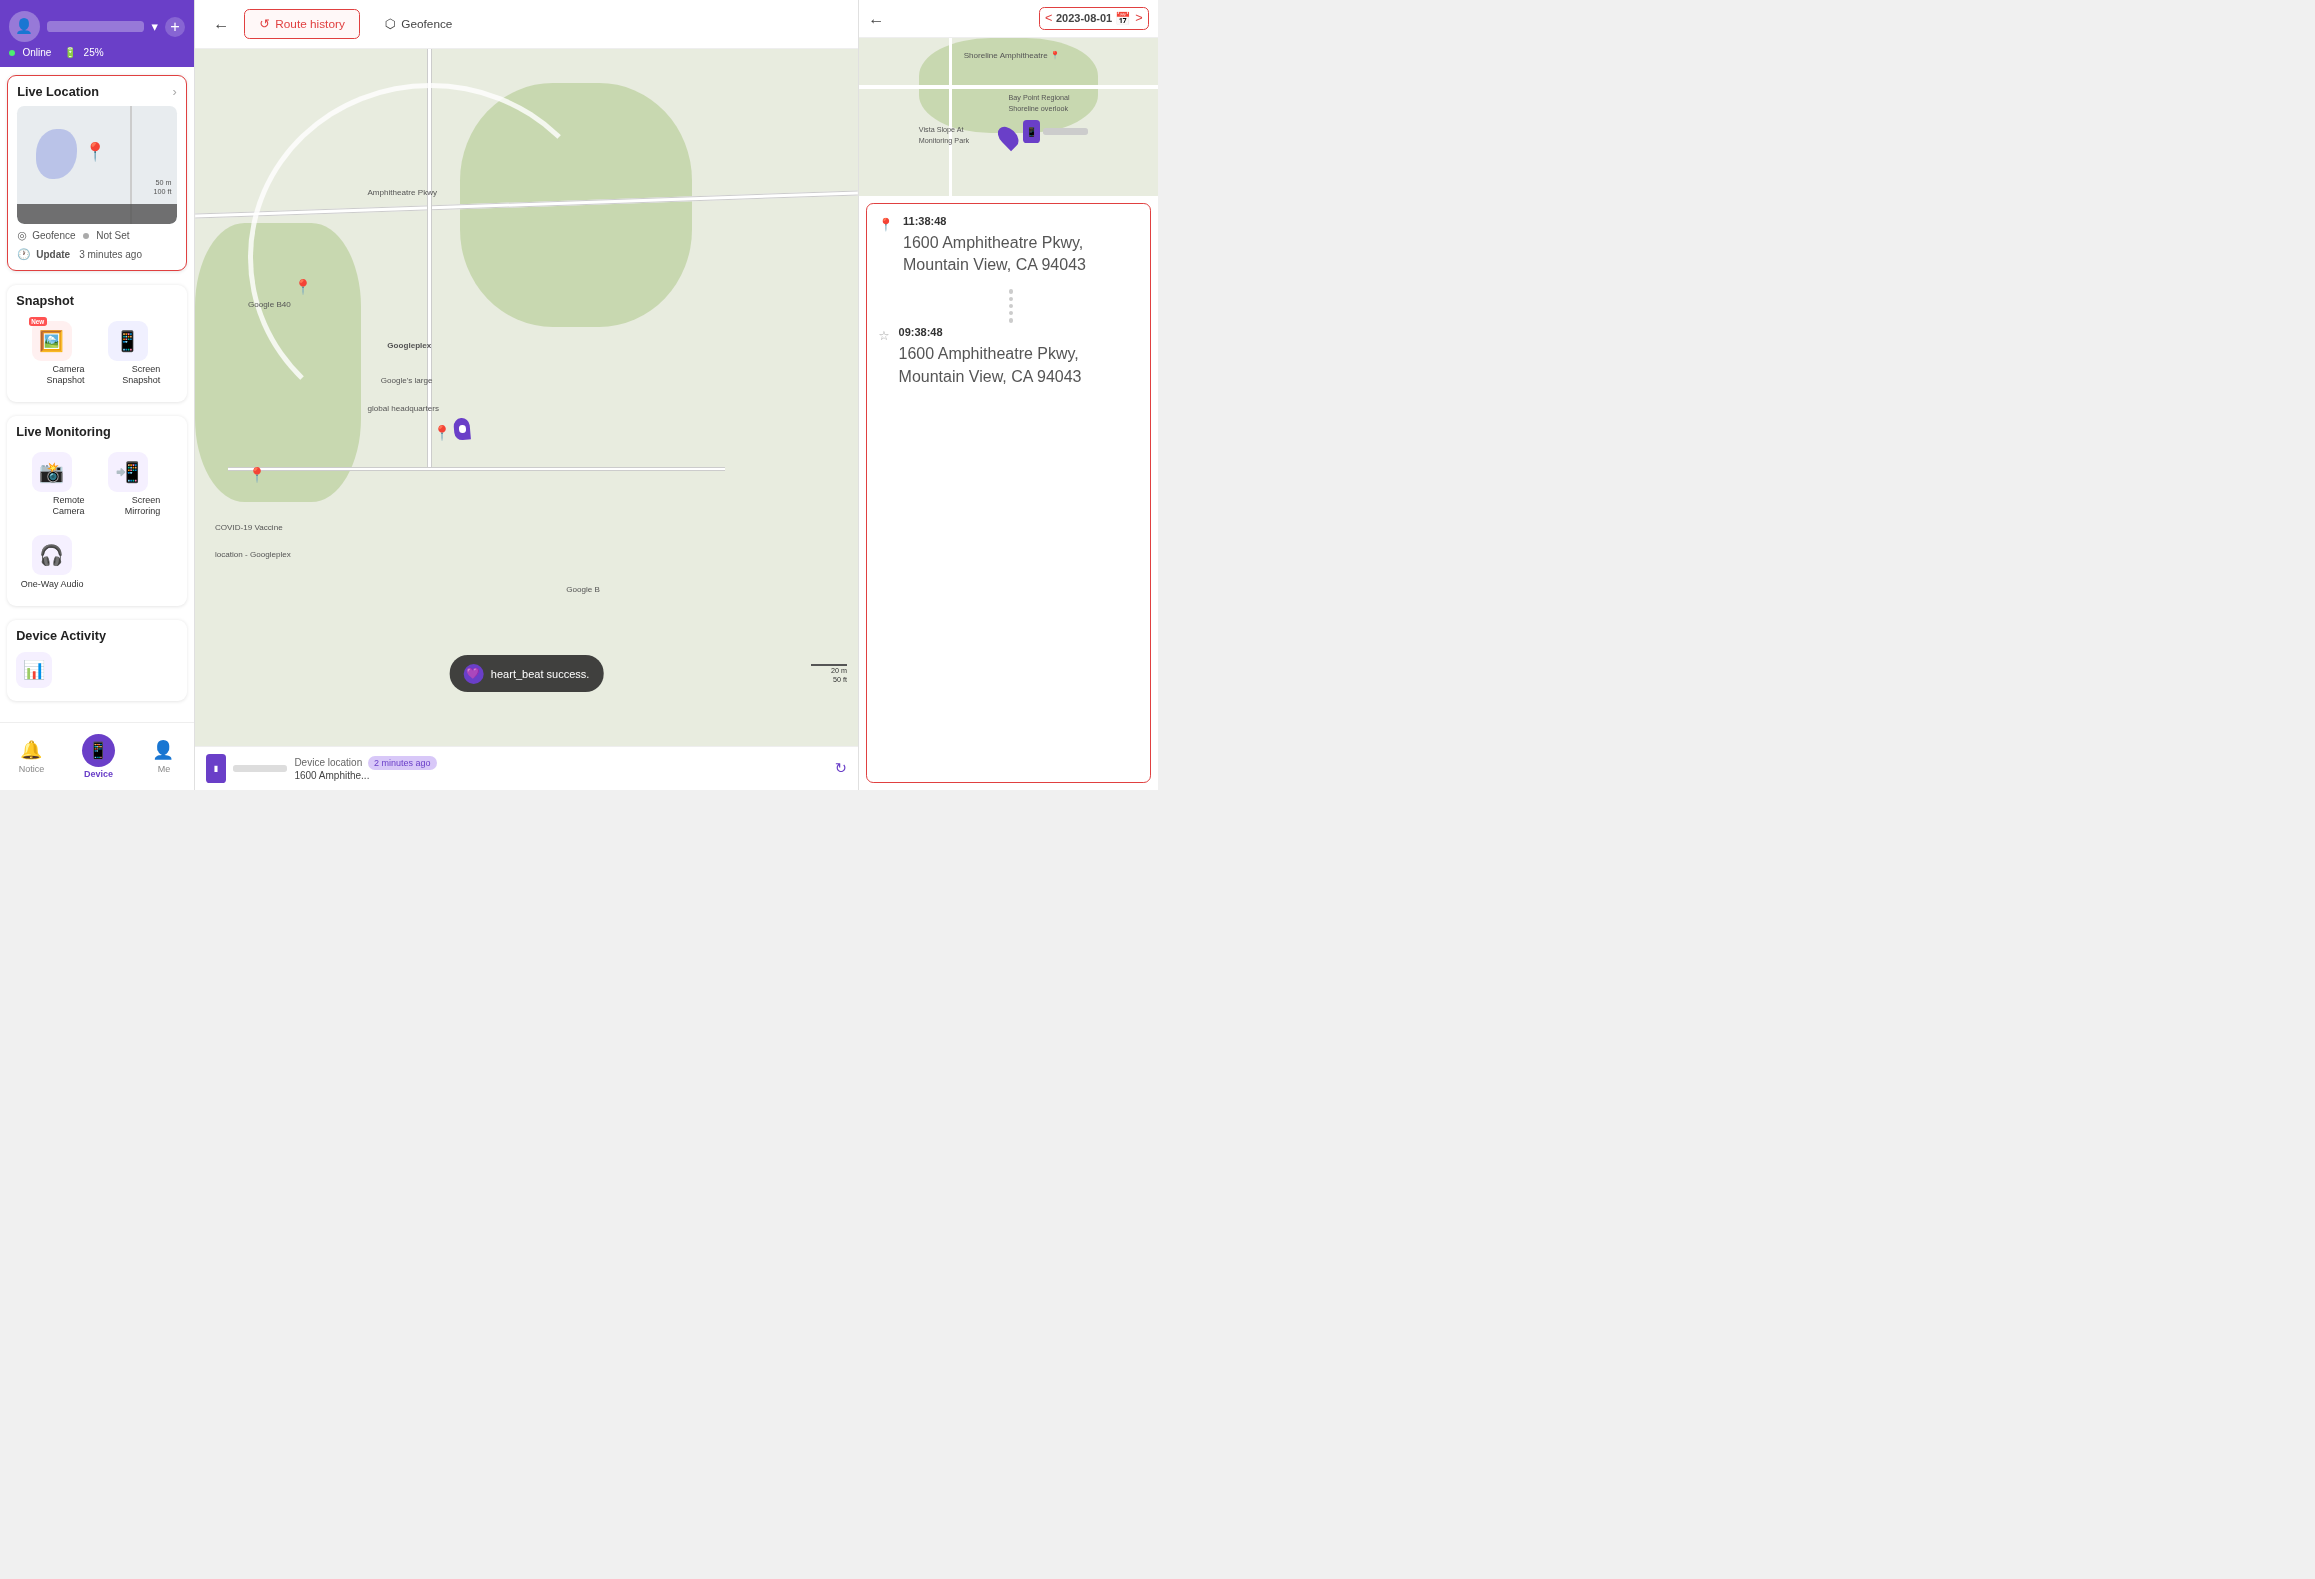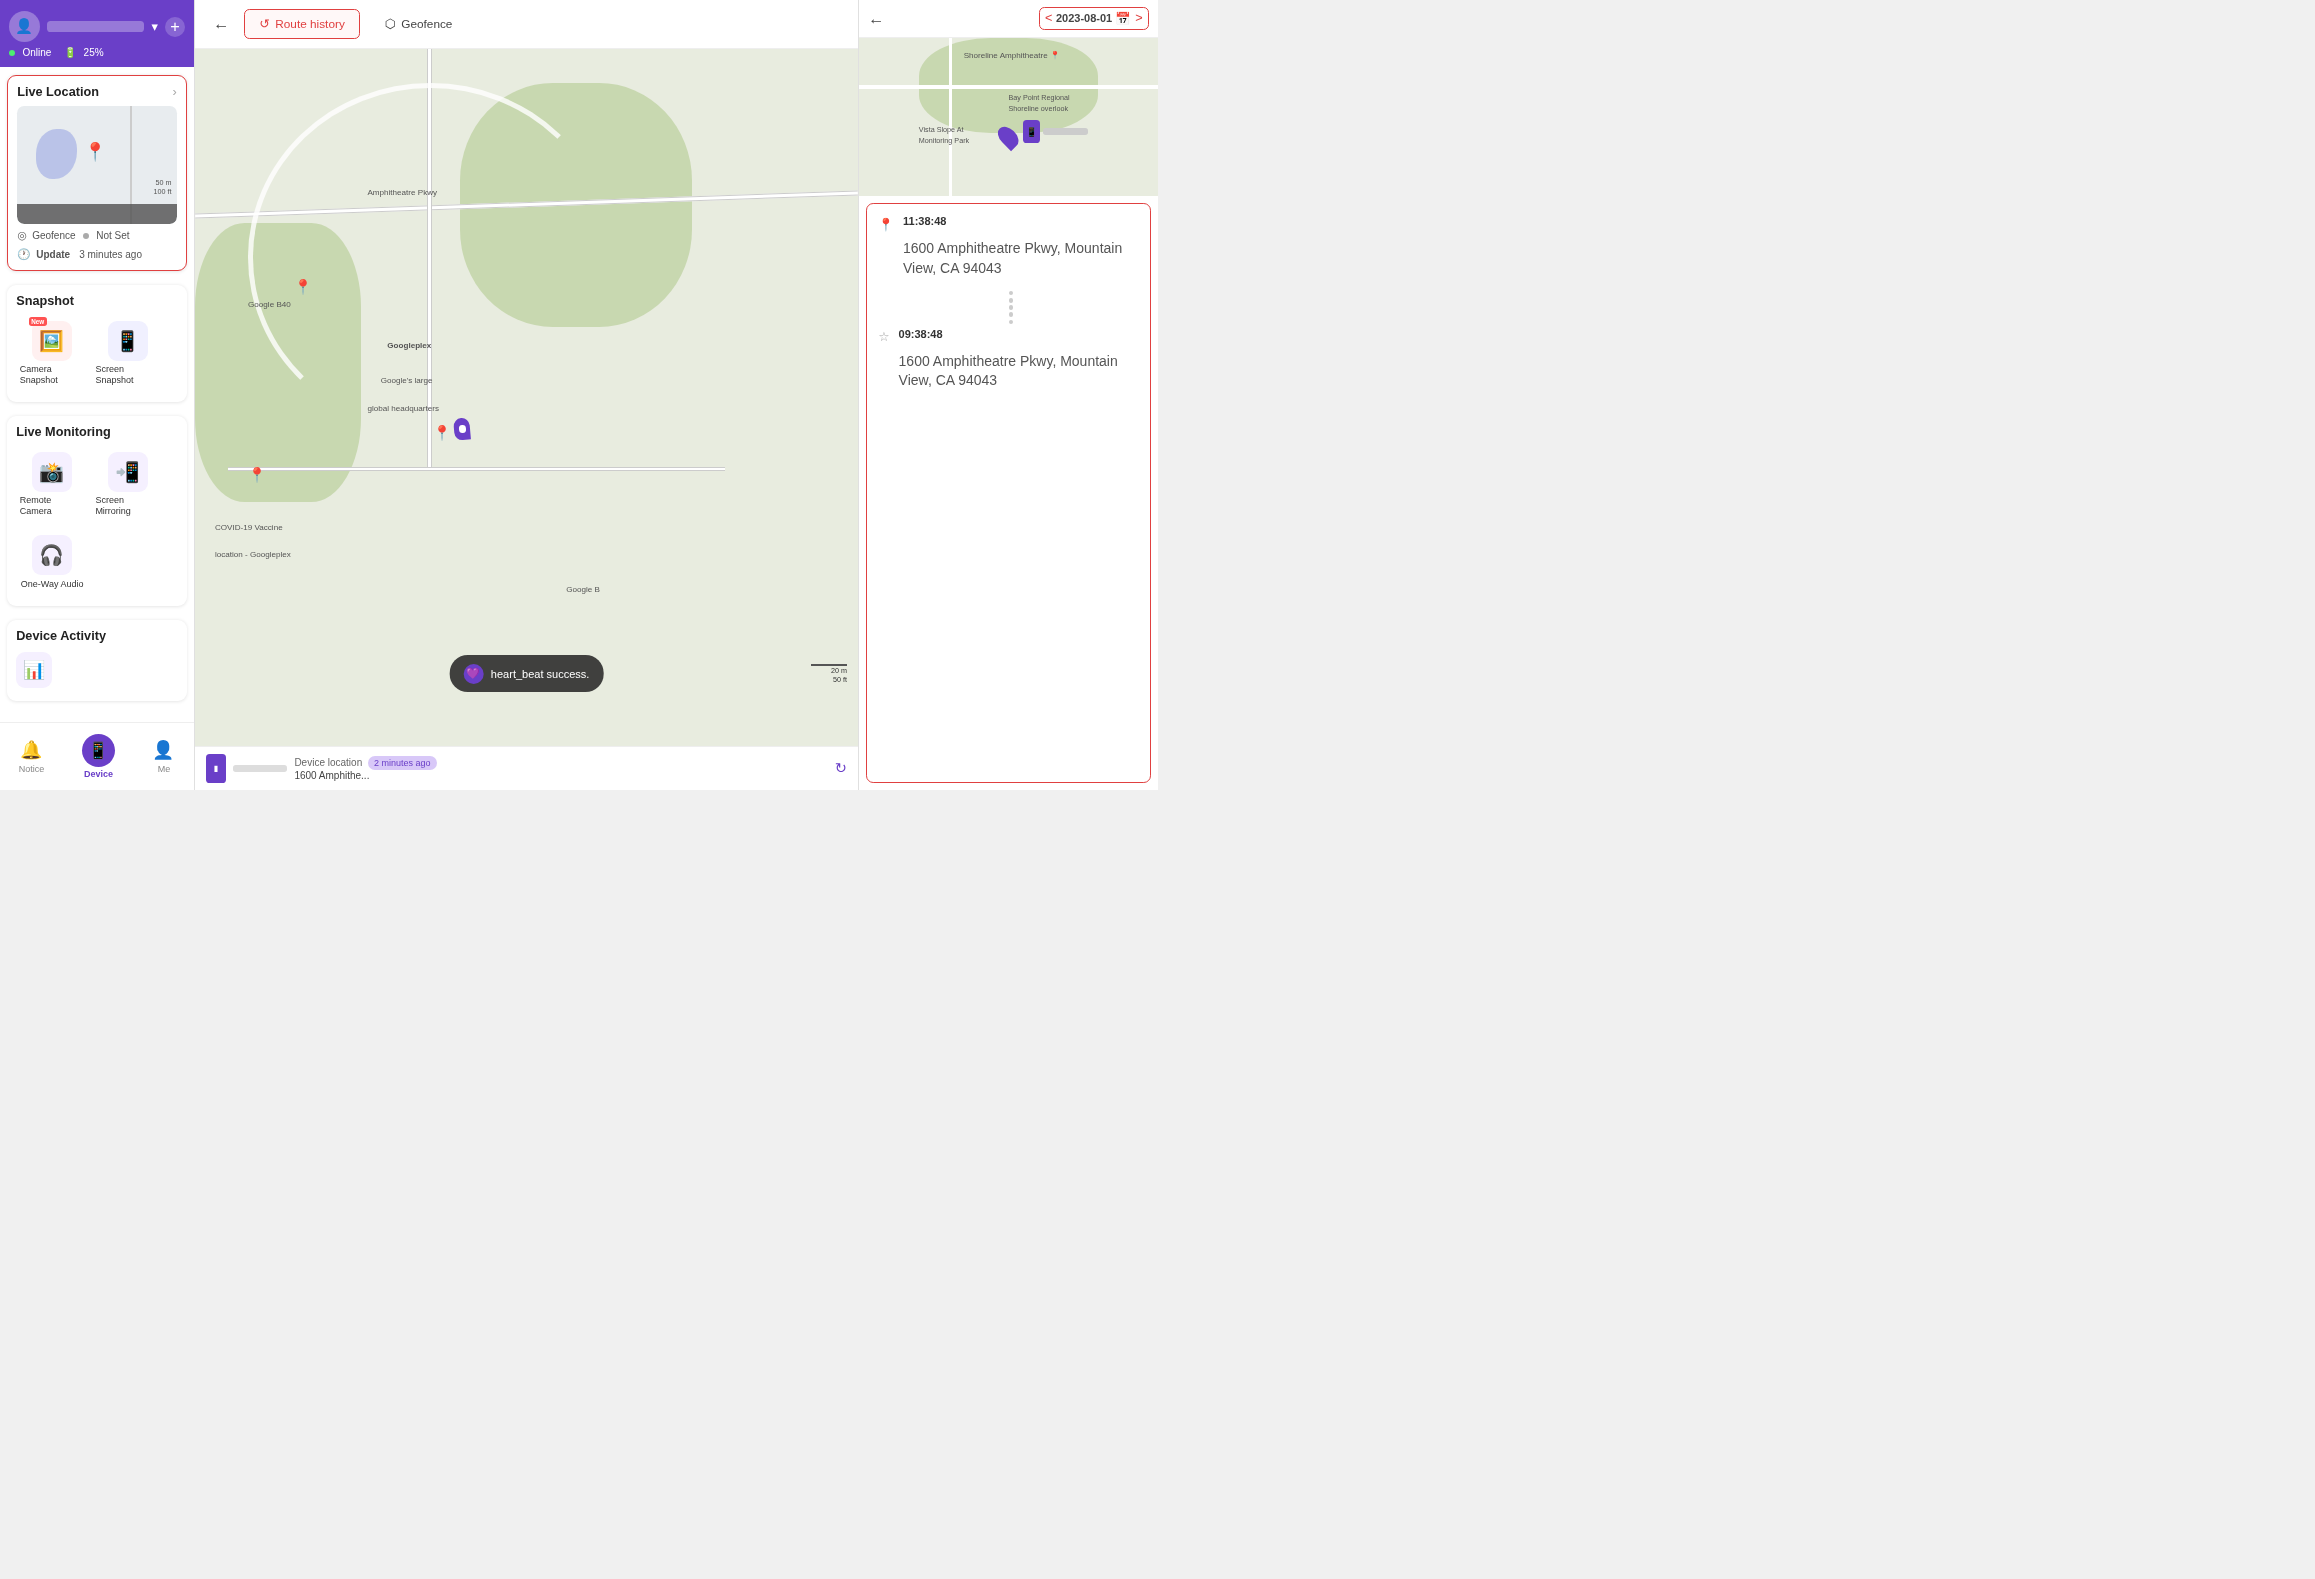--- a/index.html
+++ b/index.html
@@ -129,21 +129,21 @@
       position: relative;
     }
     .feature-icon-wrap {
       width: 40px; height: 40px;
       border-radius: 9px;
       display: flex; align-items: center; justify-content: center;
       font-size: 20px; margin-bottom: 3.6px;
       position: relative;
     }
     .feature-label {
-      font-size: 9px; color: #333; text-align: left; line-height: 1.2;
+      font-size: 9px; color: #333; text-align: right; line-height: 1.2;
     }
     .new-badge {
       position: absolute; top: -3.6px; left: -3.6px;
       background: #ff5252; color: #fff;
       font-size: 6.3px; padding: 0.9px 2.7px; border-radius: 2.7px; font-weight: 700;
     }
 
     
     .bottom-nav {
       margin-top: auto;
@@ -310,21 +310,21 @@
     .route-item-icon {
       font-size: 12.7px; margin-top: 1.8px;
       color: #4caf50;
     }
     .route-item-star {
       font-size: 12.7px; margin-top: 1.8px;
       color: #aaa;
     }
     .route-item-body { flex: 1; }
     .route-time { font-size: 11px; font-weight: 600; color: #333; }
-    .route-addr { font-size: 14px; color: #555; margin-top: 12px; line-height: 1.4; }
+    .route-addr { font-size: 16px; color: #555; margin-top: 5px; line-height: 1.4; }
     .route-dots {
       display: flex; flex-direction: column; gap: 2.7px;
       align-items: center; margin: 3.6px 0 3.6px 5.4px;
     }
     .route-dot { width: 4.5px; height: 4.5px; border-radius: 50%; background: #ccc; }
   </style>
 </head>
 <body>
 
 <div class="left-panel">

